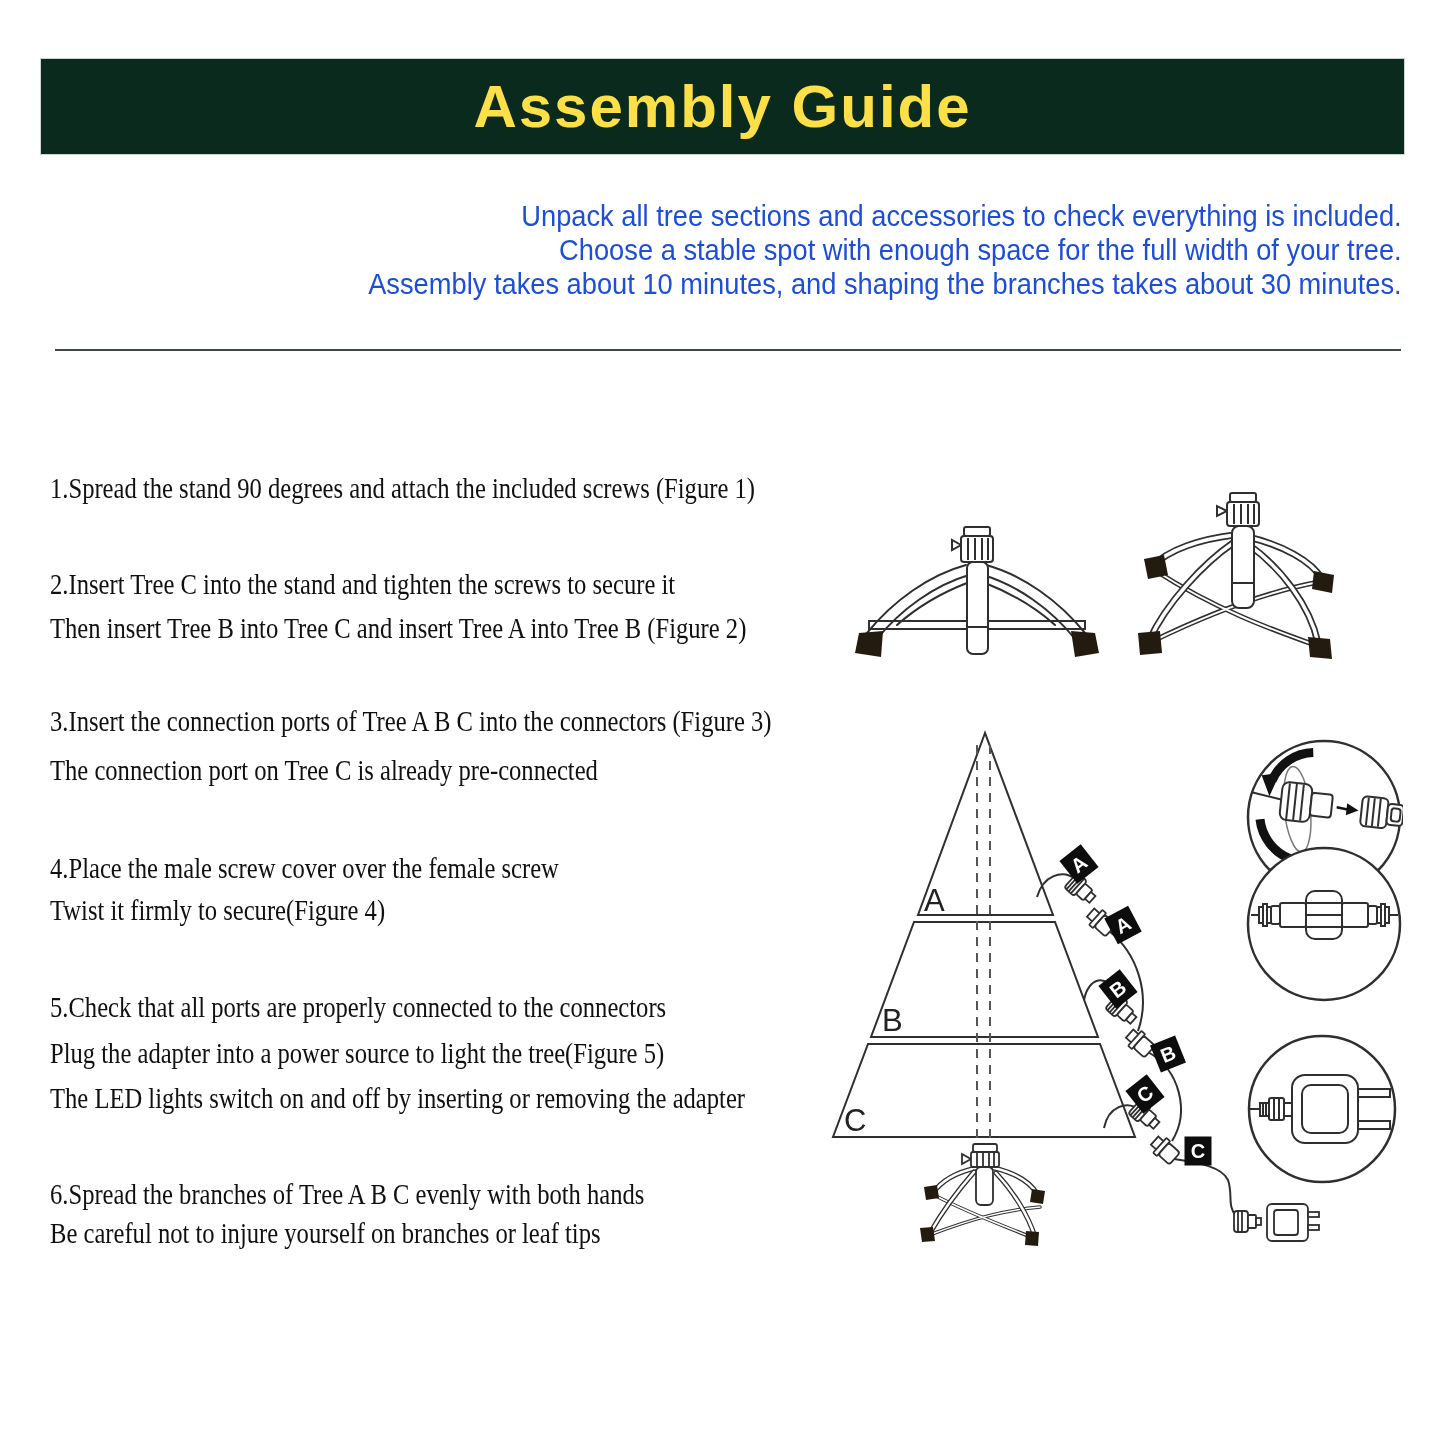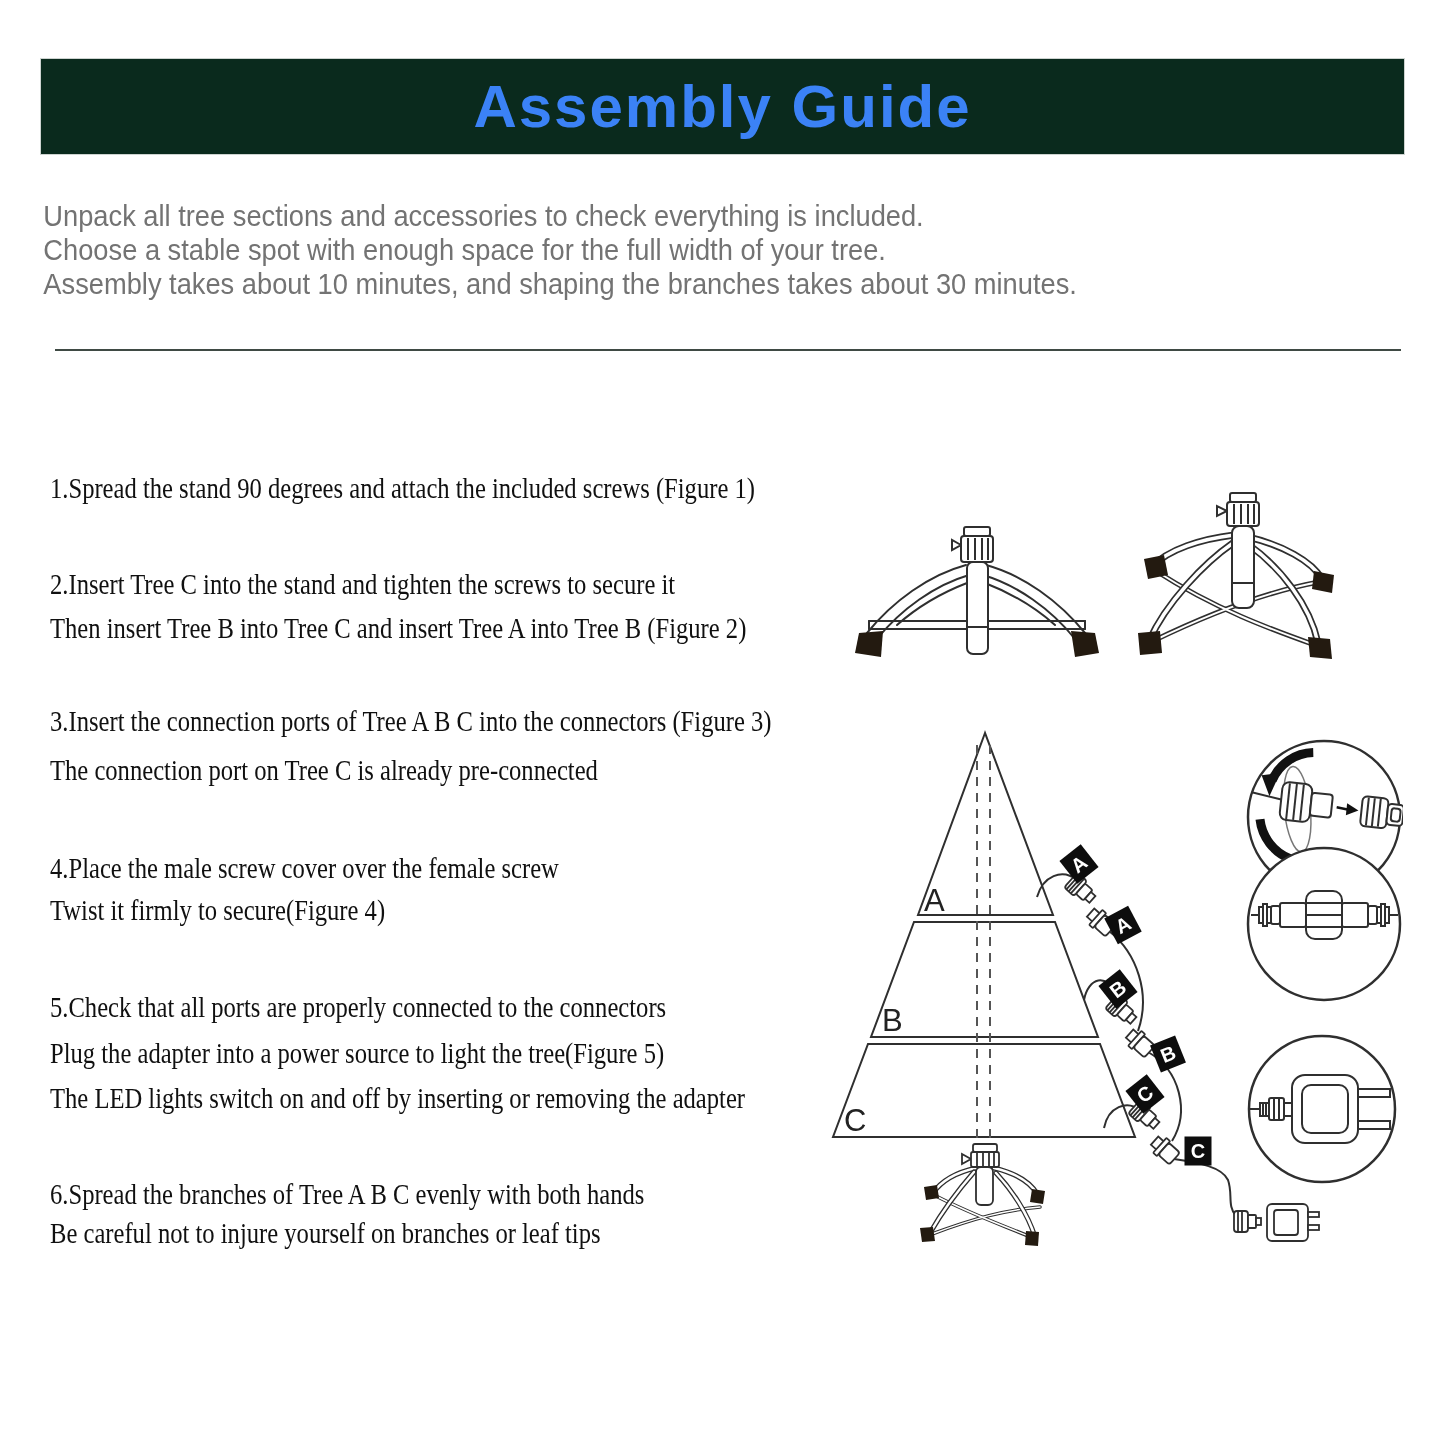--- a/index.html
+++ b/index.html
@@ -6,24 +6,24 @@
   html,body { background:#ffffff; }
   body { font-family:"Liberation Sans", sans-serif; }
   .page { position:relative; width:1445px; height:1445px; background:#ffffff; overflow:hidden; }
 
   .header-bar {
     position:absolute; left:40px; top:58px; width:1365px; height:97px;
     background:#0a2a1d; border:1px solid #cdd3d0;
     display:flex; align-items:center; justify-content:center;
   }
   .header-bar .title {
-    color:#3b82f6; font-size:60px; font-weight:bold; letter-spacing:2px;
+    color:#fde047; font-size:60px; font-weight:bold; letter-spacing:2px;
   }
 
-  .intro { position:absolute; left:0; top:199px; width:1445px; text-align:left; color:#737373; }
+  .intro { position:absolute; left:0; top:199px; width:1445px; text-align:right; color:#1d4ed8; }
   .intro .iline {
     font-size:29px; line-height:34px; white-space:nowrap;
     transform:scaleX(0.94); transform-origin:50% 50%;
   }
 
   .divider { position:absolute; left:55px; top:349px; width:1346px; height:2px; background:#3f4a44; }
 
   .step-line {
     position:absolute; left:50px; height:38px; line-height:38px;
     font-family:"Liberation Serif", serif; font-size:30px; color:#101010;

